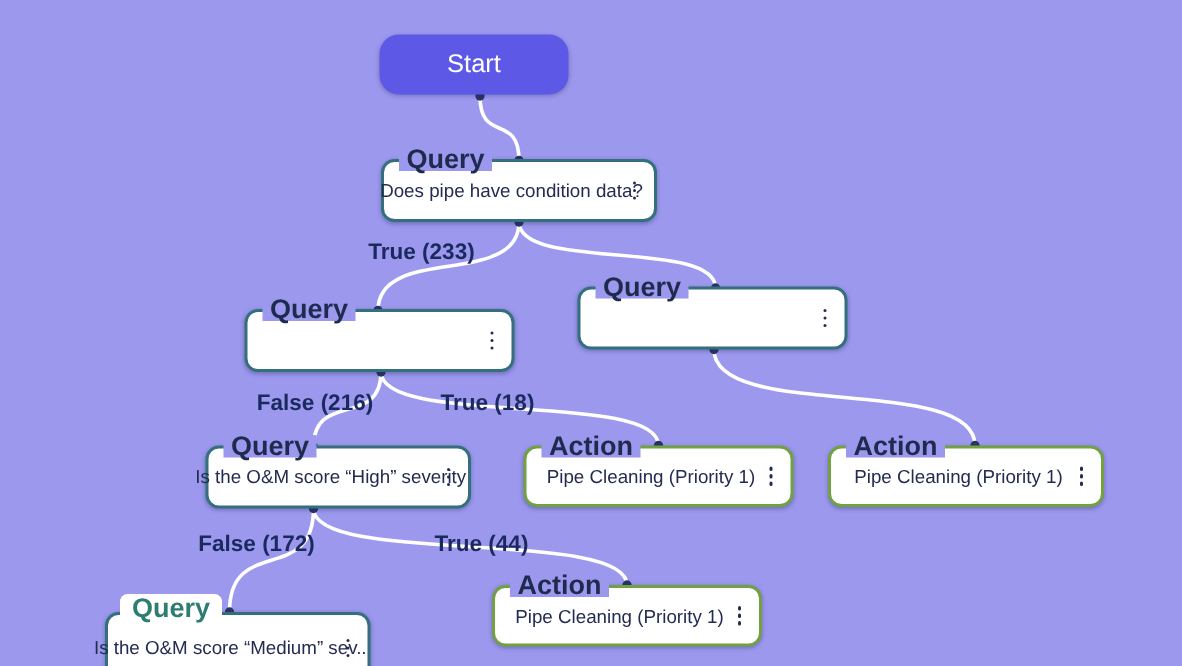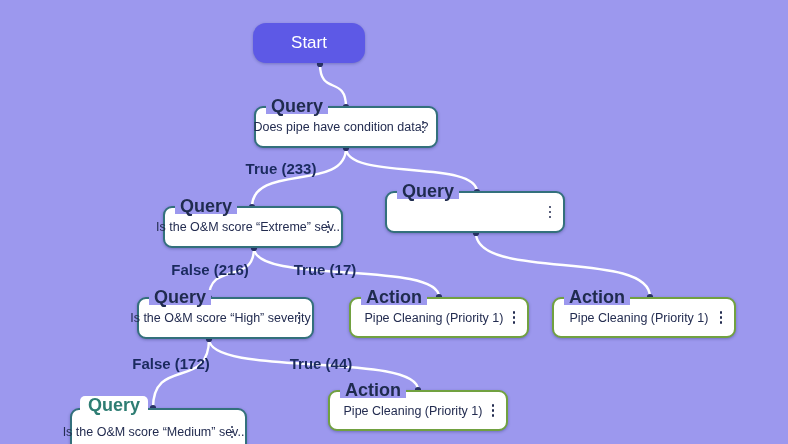--- a/index.html
+++ b/index.html
@@ -103,40 +103,39 @@
       <circle cx="439" cy="297" r="3.1" fill="#2a3366"></circle>
       <circle cx="476" cy="233" r="3.1" fill="#2a3366"></circle>
       <circle cx="650" cy="297" r="3.1" fill="#2a3366"></circle>
       <circle cx="209" cy="339" r="3.1" fill="#2a3366"></circle>
       <circle cx="153" cy="408" r="3.1" fill="#2a3366"></circle>
       <circle cx="418" cy="390" r="3.1" fill="#2a3366"></circle>
     </svg>
   <div id="label-layer">
       <div class="edge-label" style="left: 281px; top: 156px;">True (233)</div>
       <div class="edge-label" style="left: 210px; top: 257px;">False (216)</div>
-      <div class="edge-label" style="left: 325px; top: 257px;">True (17)</div>
+      <div class="edge-label" style="left: 325px; top: 257px;">True (18)</div>
       <div class="edge-label" style="left: 171px; top: 351px;">False (172)</div>
       <div class="edge-label" style="left: 321px; top: 351px;">True (44)</div>
     </div>
   <div id="node-layer">
-      <div class="node start" style="left: 253px; top: 23px; width: 112px; height: 40px;">
+      <div class="node start" style="left: 253px; top: 23px; width: 126px; height: 40px;">
         <span class="label" style="padding: 0px;">Start</span>
       </div>
       <div class="node query" style="left: 254px; top: 106px; width: 184px; height: 42px;">
         <span class="header">Query</span>
         <span class="label">Does pipe have condition data?</span>
         <button class="menu">
           <i></i>
           <i></i>
           <i></i>
         </button>
       </div>
       <div class="node query" style="left: 163px; top: 206px; width: 180px; height: 42px;">
         <span class="header">Query</span>
-        <span class="label">Is the O&amp;M score “Extreme” sev..</span>
         <button class="menu">
           <i></i>
           <i></i>
           <i></i>
         </button>
       </div>
       <div class="node query" style="left: 385px; top: 191px; width: 180px; height: 42px;">
         <span class="header">Query</span>
         <button class="menu">
           <i></i>

